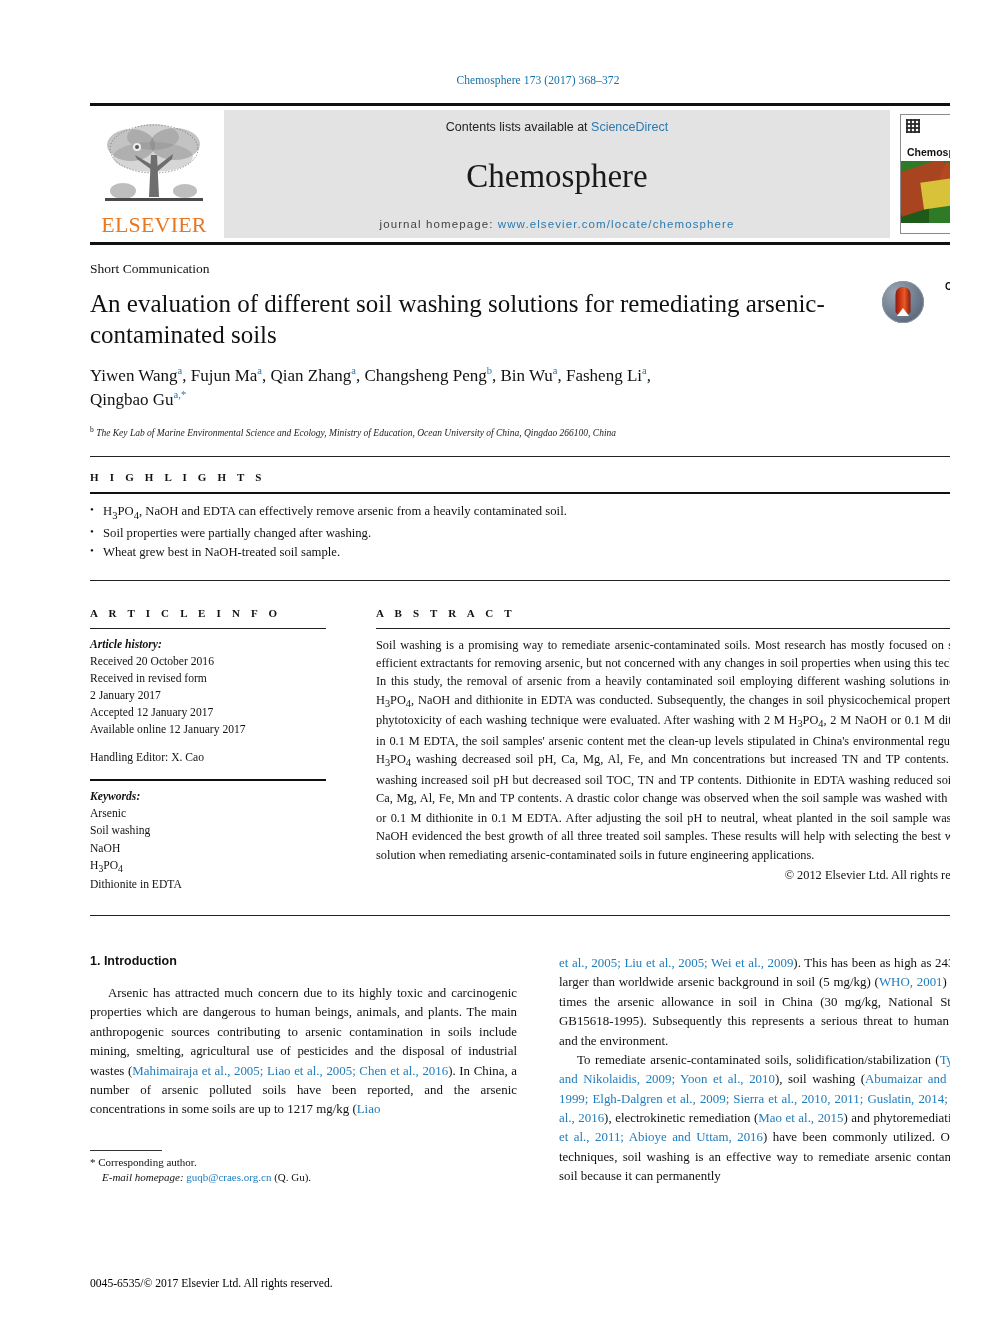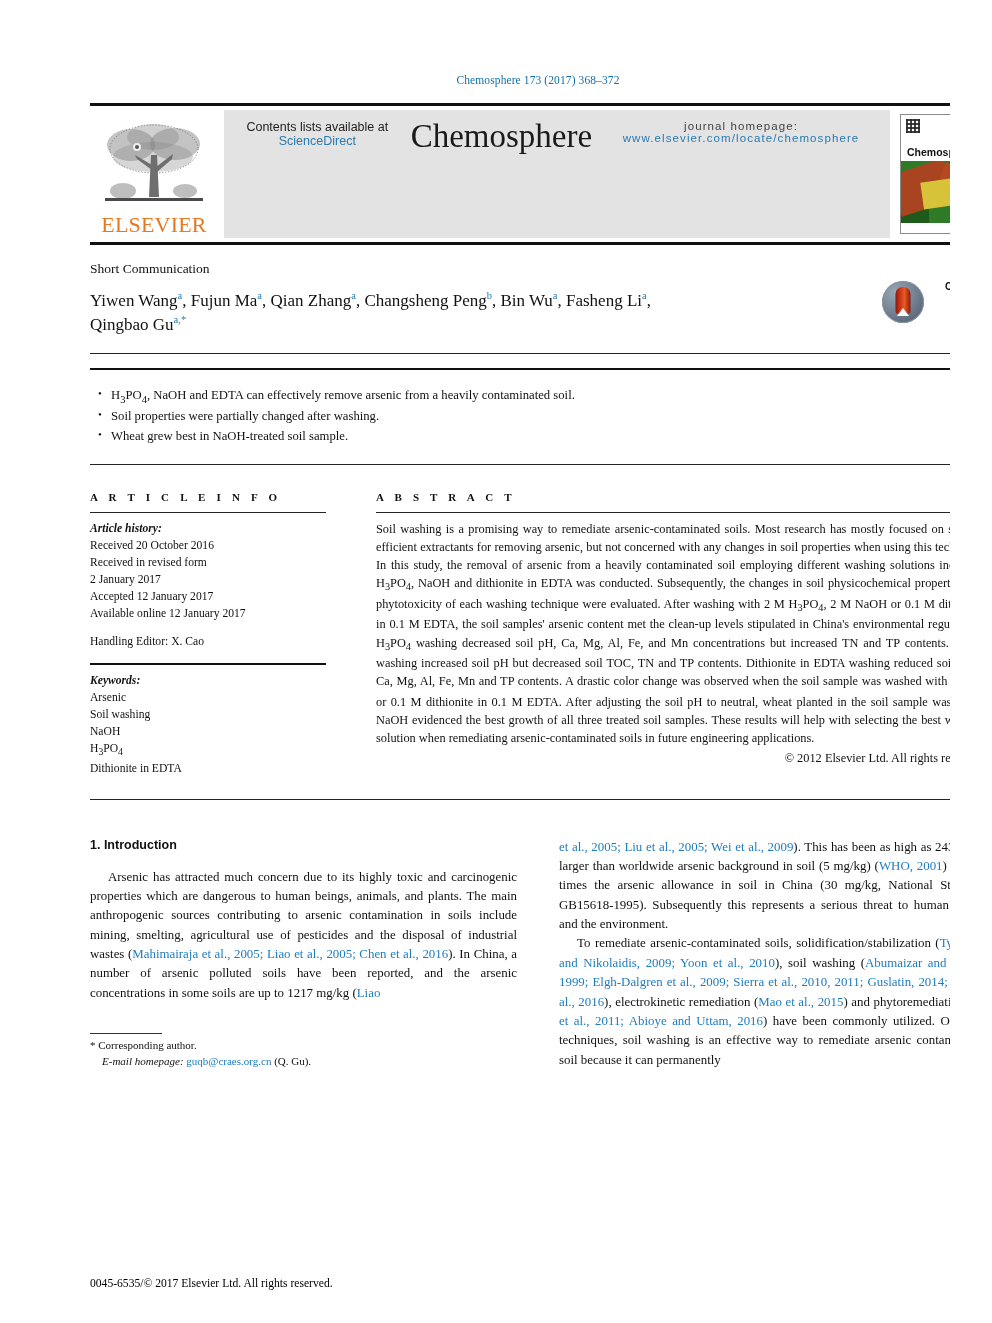--- a/index.html
+++ b/index.html
@@ -64,21 +64,21 @@
     font-size: 22px;
     letter-spacing: 0.2px;
     line-height: 1;
     margin-top: 1px;
   }
   .mast-center {
     flex: 1 1 auto;
     background: #e3e3e3;
     margin: 0 10px 0 6px;
     display: flex;
-    flex-direction: row;
+    flex-direction: column;
     justify-content: space-between;
     padding: 10px 0 8px 0;
     box-sizing: border-box;
   }
   .contents-line {
     text-align: center;
     font-family: "Liberation Sans", sans-serif;
     font-size: 12.5px;
     color: #222;
   }
@@ -254,21 +254,21 @@
   .highlights { margin-top: 14px; }
   .sect-label {
     font-family: "Liberation Serif", serif;
     font-weight: bold;
     font-size: 11px;
     letter-spacing: 4.2px;
     color: #111;
     margin-bottom: 9px;
   }
   .hl-list {
-    margin: 8px; padding: 8px 0 0 0; list-style: none;
+    margin: 0; padding: 8px 0 0 0; list-style: none;
     font-family: "Liberation Serif", serif;
     font-size: 12.7px;
     line-height: 1.52;
     color: #111;
   }
   .hl-list li { position: relative; padding-left: 13px; }
   .hl-list li::before {
     content: "\2022";
     position: absolute; left: 0; top: -1px;
     font-size: 11px;
@@ -432,38 +432,41 @@
 
     <div class="titleblock">
 
       <div class="crossmark">
         <div class="cm-badge"></div>
         <div class="cm-text">CrossMark</div>
       </div>
 
       <div class="artcat">Short Communication</div>
 
+      <h1 class="paper-title">An evaluation of different soil washing solutions for remediating arsenic-contaminated soils</h1>
 
       <div class="authors">
         <span><span>Yiwen Wang</span><sup>a</sup></span>,
         <span><span>Fujun Ma</span><sup>a</sup></span>,
         <span><span>Qian Zhang</span><sup>a</sup></span>,
         <span><span>Changsheng Peng</span><sup>b</sup></span>,
         <span><span>Bin Wu</span><sup>a</sup></span>,
         <span><span>Fasheng Li</span><sup>a</sup></span>,<br>
         <span><span>Qingbao Gu</span><sup>a</sup><sup class="star">,*</sup></span>
       </div>
 
       <div class="affils">
+        <div><sup>b</sup> <span>The Key Lab of Marine Environmental Science and Ecology, Ministry of Education, Ocean University of China, Qingdao 266100, China</span></div>
       </div>
     </div>
 
     <div class="rule-thin" style="margin-top:16px"></div>
 
     <div class="highlights">
+      <div class="sect-label">H I G H L I G H T S</div>
       <div class="rule-thick"></div>
       <ul class="hl-list">
         <li><span>H<sub>3</sub>PO<sub>4</sub>, NaOH and EDTA can effectively remove arsenic from a heavily contaminated soil.</span></li>
         <li><span>Soil properties were partially changed after washing.</span></li>
         <li><span>Wheat grew best in NaOH-treated soil sample.</span></li>
       </ul>
     </div>
 
     <div class="rule-thin" style="margin-top:18px"></div>
 

